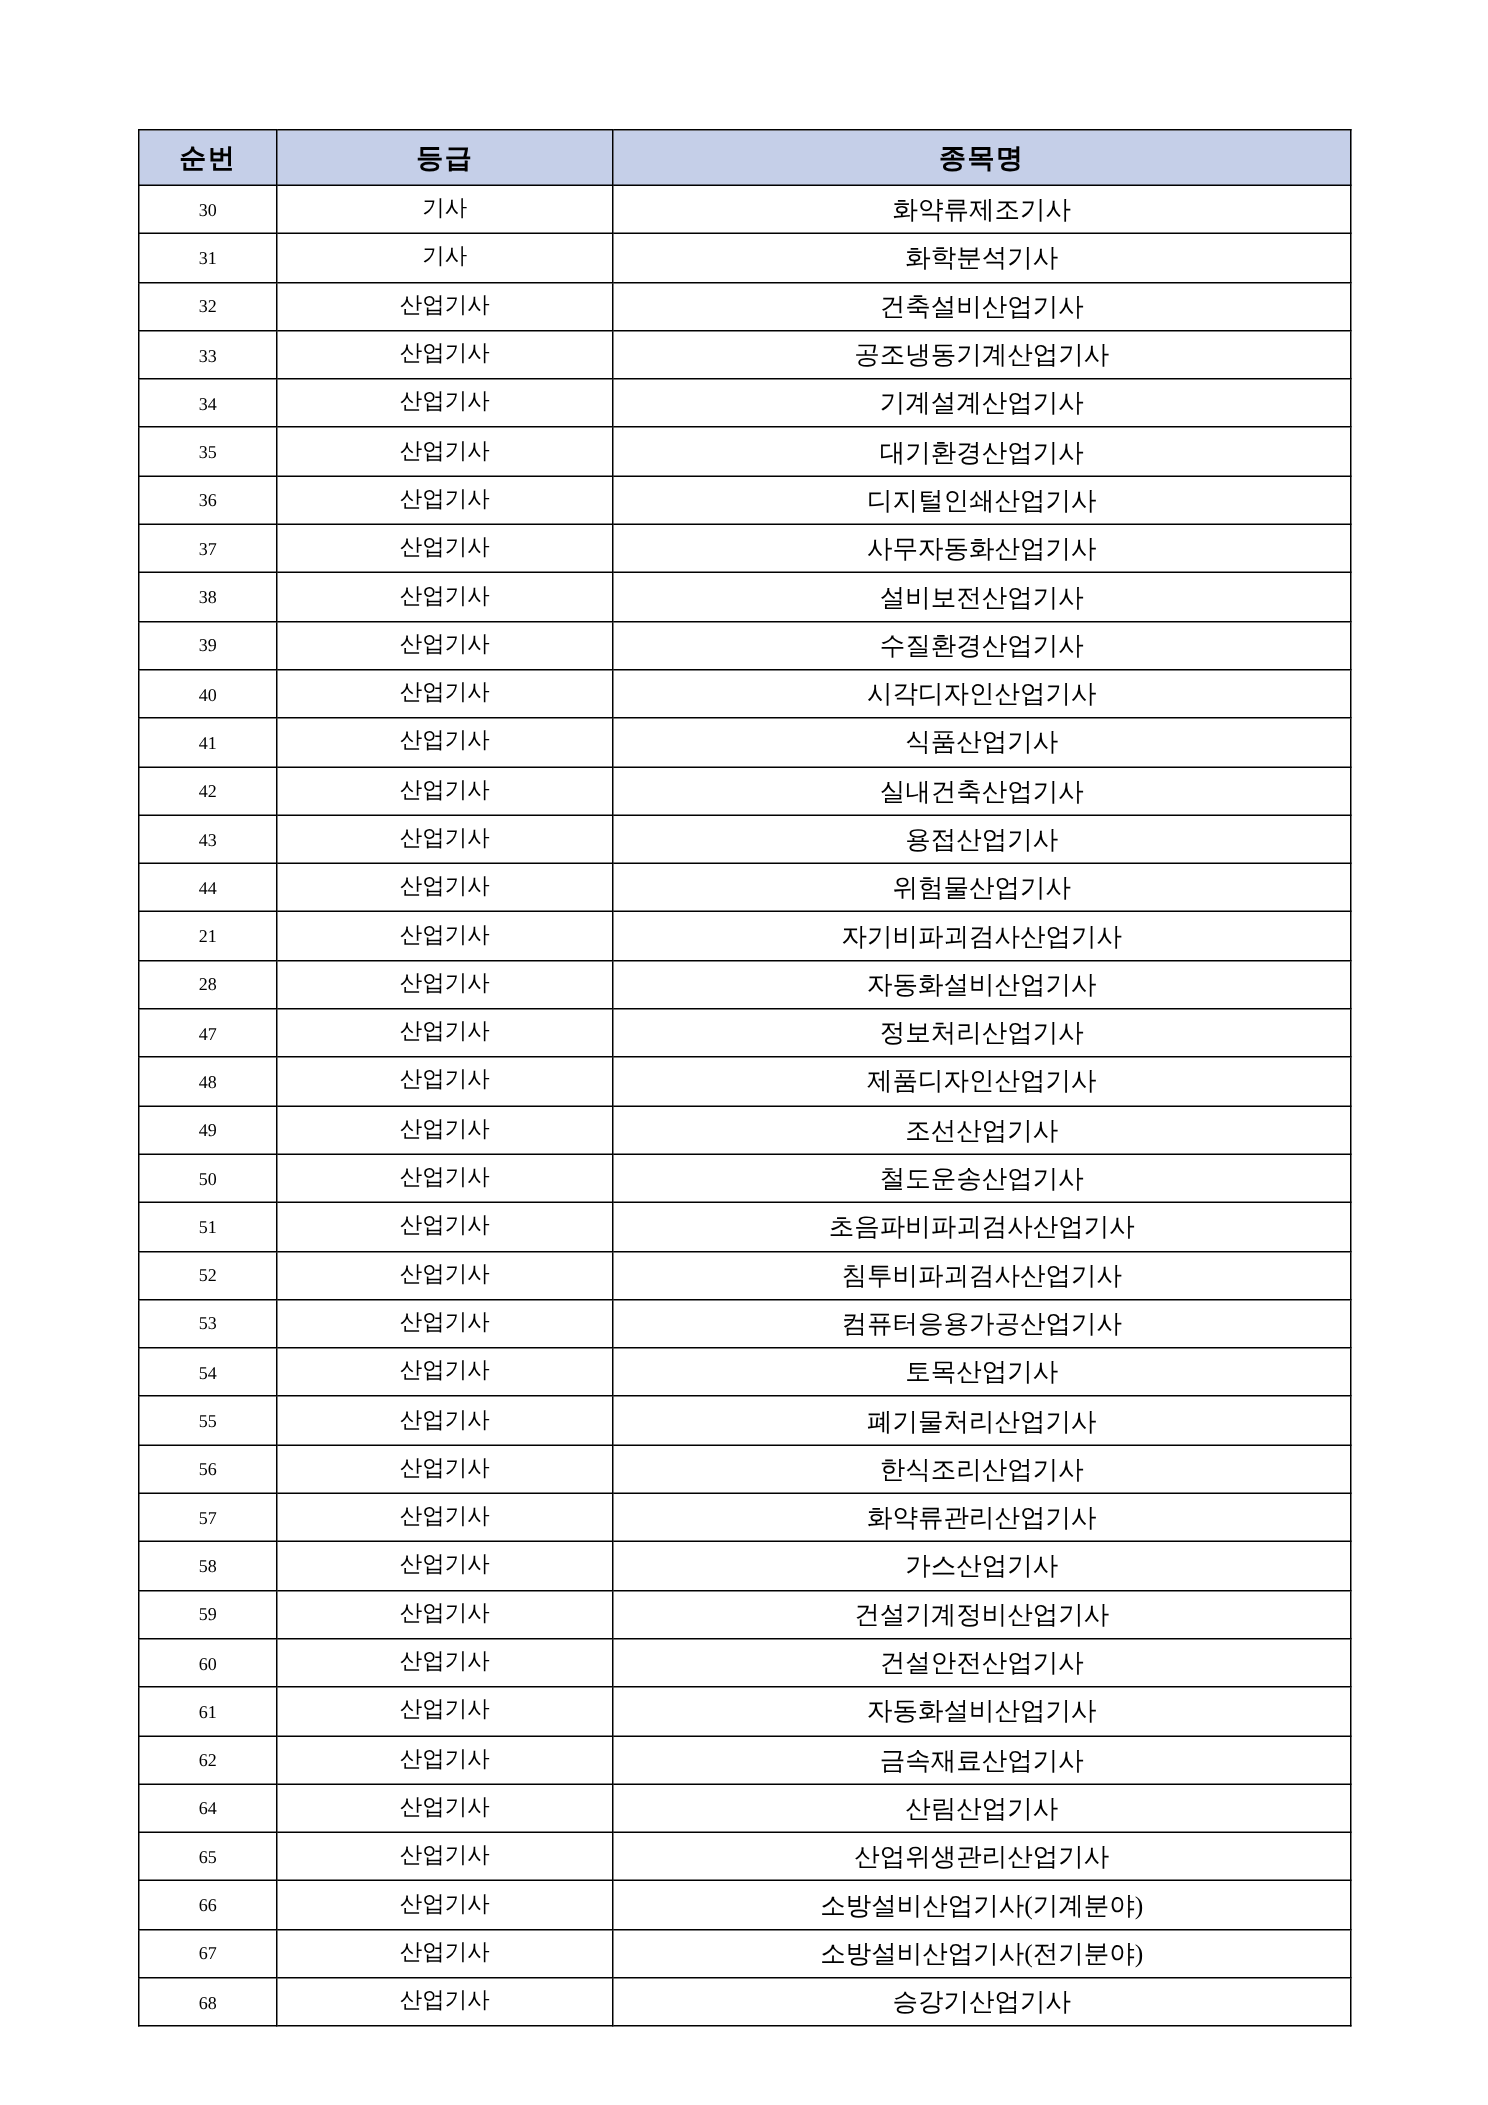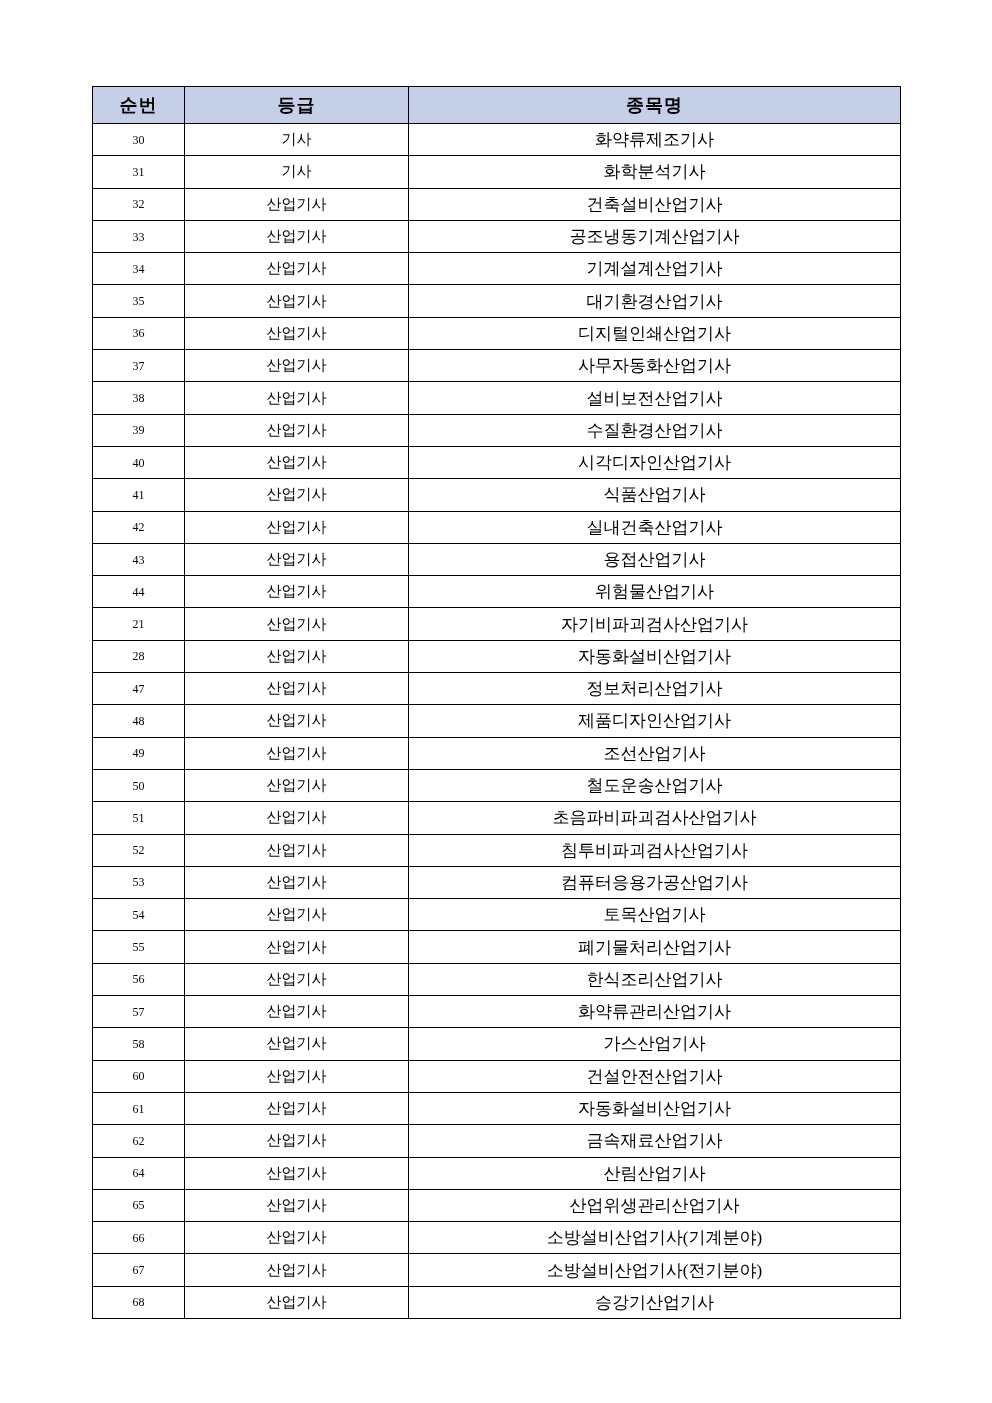--- a/index.html
+++ b/index.html
@@ -216,20 +216,25 @@
           <td class="cell-no">57</td>
           <td class="cell-grade">산업기사</td>
           <td class="cell-name">화약류관리산업기사</td>
         </tr>
         <tr>
           <td class="cell-no">58</td>
           <td class="cell-grade">산업기사</td>
           <td class="cell-name">가스산업기사</td>
         </tr>
         <tr>
+          <td class="cell-no">59</td>
+          <td class="cell-grade">산업기사</td>
+          <td class="cell-name">건설기계정비산업기사</td>
+        </tr>
+        <tr>
           <td class="cell-no">60</td>
           <td class="cell-grade">산업기사</td>
           <td class="cell-name">건설안전산업기사</td>
         </tr>
         <tr>
           <td class="cell-no">61</td>
           <td class="cell-grade">산업기사</td>
           <td class="cell-name">자동화설비산업기사</td>
         </tr>
         <tr>

